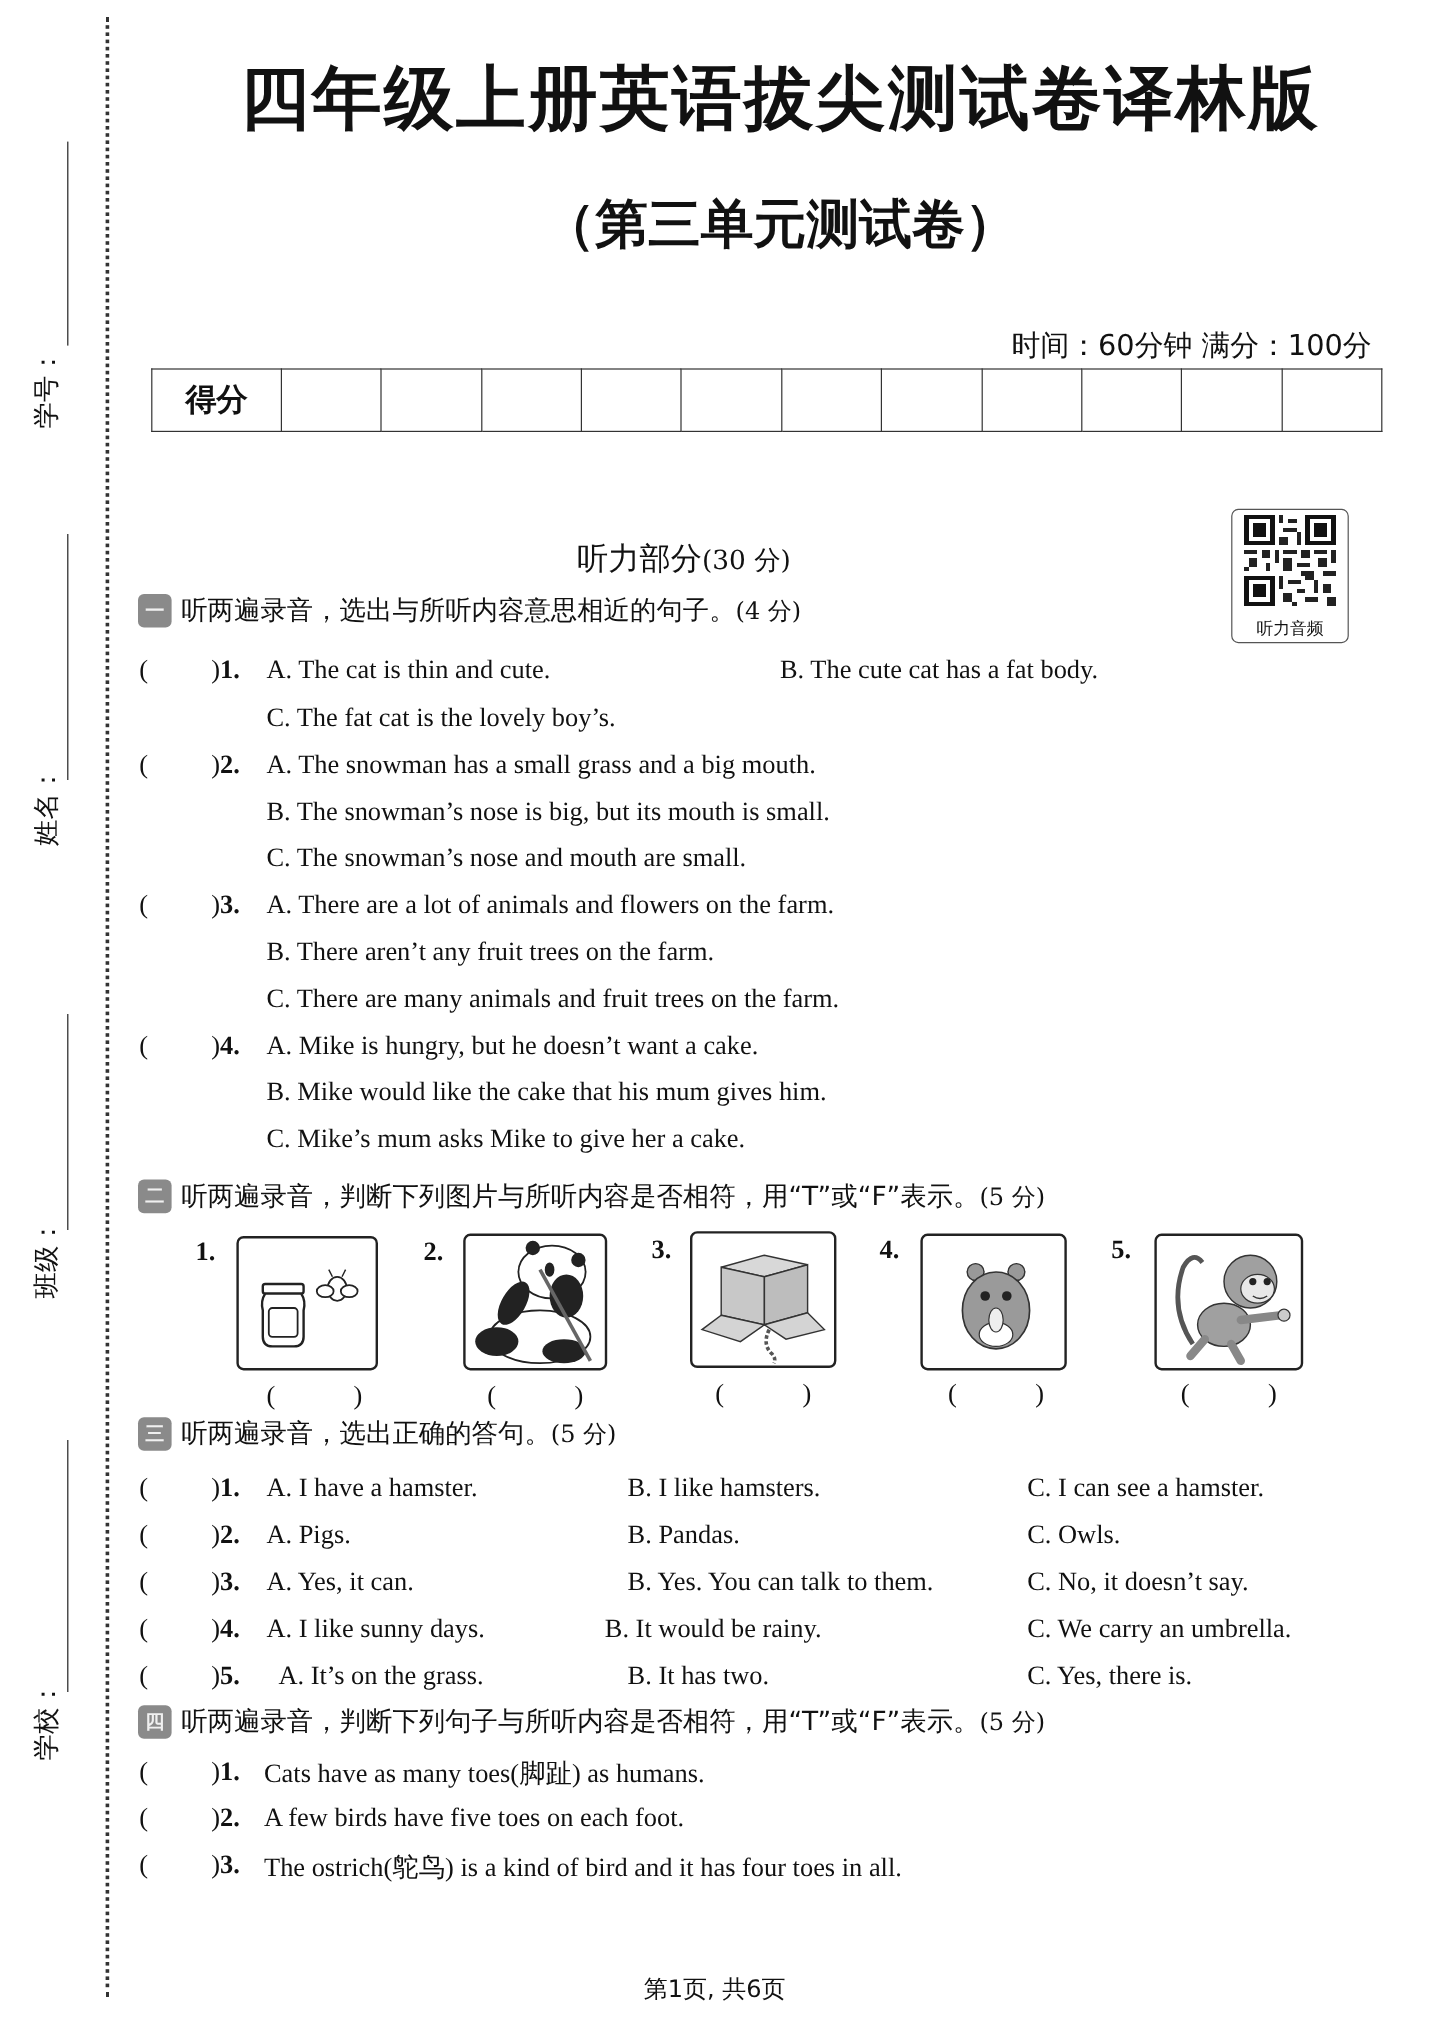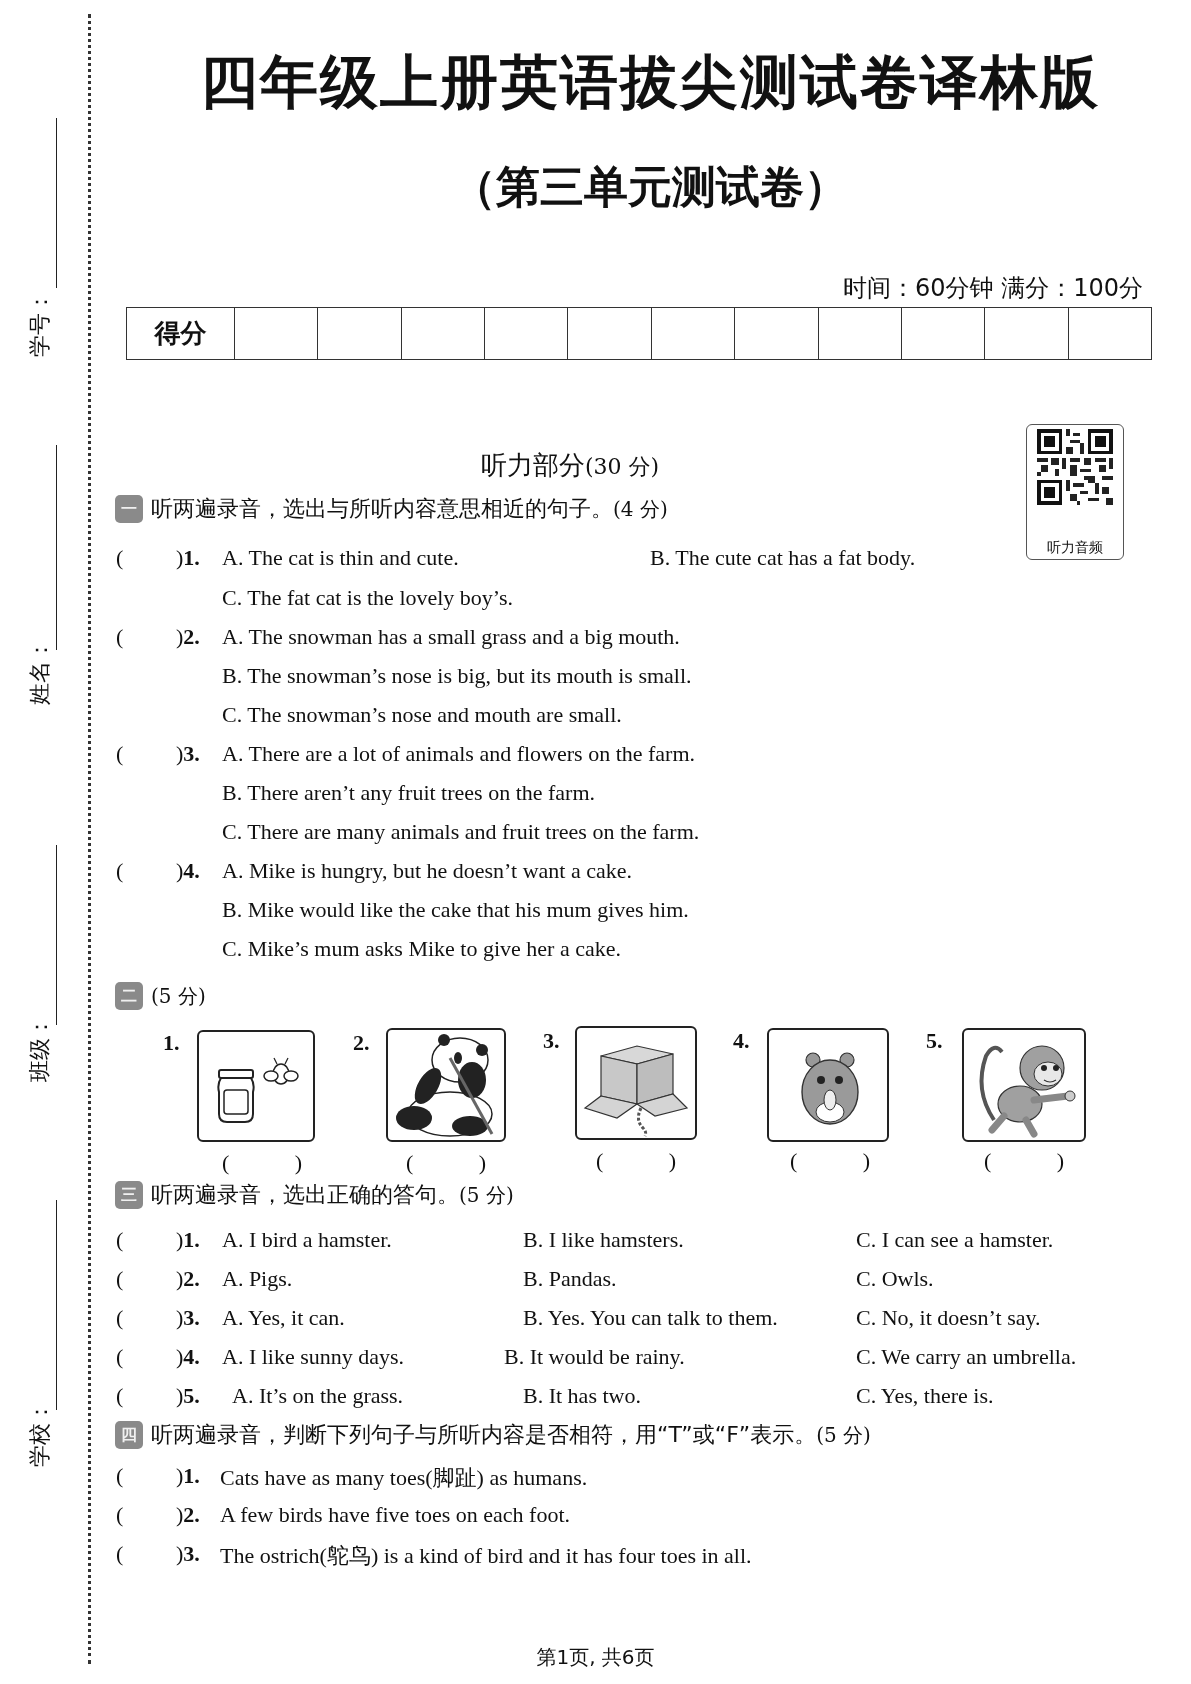--- a/index.html
+++ b/index.html
@@ -18,21 +18,21 @@
   .time-info { position: absolute; right: 48px; top: 272px; font-family: "DejaVu Sans", sans-serif; font-size: 24px; }
 
   
   table.score { position: absolute; left: 126px; top: 307px; width: 1026px; border-collapse: collapse; }
   table.score td { border: 1.5px solid #333; height: 52px; text-align: center; font-family: "DejaVu Serif", serif; font-size: 26px; font-weight: bold; }
   table.score td.first { width: 108px; }
 
   
   .listening { position: absolute; left: 120px; width: 900px; top: 448px; text-align: center; font-family: "DejaVu Sans", sans-serif; font-size: 26px; }
   .listening .pts { font-family: "DejaVu Serif", serif; font-size: 22px; }
-  .qr { position: absolute; left: 1026px; top: 424px; width: 98px; height: 136px; border: 1.5px solid #555; border-radius: 6px; background: #fff; }
+  .qr { position: absolute; left: 1026px; top: 424px; width: 98px; height: 112px; border: 1.5px solid #555; border-radius: 6px; background: #fff; }
   .qr-code { position: absolute; left: 6px; top: 4px; width: 84px; height: 76px; }
   .qr-label { position: absolute; left: 0; bottom: 2px; width: 100%; text-align: center; font-size: 14px; font-family: "DejaVu Serif", serif; }
 
   
   .sec { position: absolute; left: 115px; font-family: "DejaVu Sans", sans-serif; font-size: 22px; display: flex; align-items: center; }
   .sec-badge { width: 28px; height: 28px; background: #8a8a8a; color: #f0f0f0; border-radius: 5px; display: inline-flex; align-items: center; justify-content: center; font-size: 16px; margin-right: 8px; font-weight: bold; }
   .sec .pts { font-family: "DejaVu Serif", serif; font-size: 20px; }
 
   
   .row { position: absolute; font-family: "Liberation Serif", "DejaVu Serif", serif; font-size: 22px; white-space: nowrap; }
@@ -168,20 +168,21 @@
 <div class="row" style="top:858px;left:0;width:1191px;">
   <span class="paren-l"><span>(</span></span>
   <span class="opt" style="left:176px;"><span>)</span><span class="qnum">4.</span></span>
   <span class="opt" style="left:222px;">A.  Mike is hungry, but he doesn’t want a cake.</span>
 </div>
 <div class="row" style="top:897px;left:222px;">B.  Mike would like the cake that his mum gives him.</div>
 <div class="row" style="top:936px;left:222px;">C.  Mike’s mum asks Mike to give her a cake.</div>
 
 <div class="sec" style="top:982px;">
   <span class="sec-badge">二</span>
+  <span>听两遍录音，判断下列图片与所听内容是否相符，用“T”或“F”表示。</span>
     <span class="pts">(5 分)</span>
 </div>
 
 <div class="pic-num" style="left:163px;top:1030px;">1.</div>
 <div class="pic-box" style="left:197px;top:1030px;width:118px;height:112px;">
   <svg width="118" height="112" viewBox="0 0 118 112">
     <rect x="20" y="38" width="34" height="8" rx="2" fill="#fff" stroke="#222" stroke-width="2"></rect>
     <path d="M22 46 Q18 52 20 60 L20 82 Q20 90 28 90 L46 90 Q54 90 54 82 L54 60 Q56 52 52 46 Z" fill="#fff" stroke="#222" stroke-width="2"></path>
     <rect x="25" y="58" width="24" height="24" rx="3" fill="none" stroke="#222" stroke-width="1.5"></rect>
     <ellipse cx="82" cy="42" rx="8" ry="10" fill="#fff" stroke="#222" stroke-width="1.5"></ellipse>
@@ -271,21 +272,21 @@
 
 <div class="sec" style="top:1180px;">
   <span class="sec-badge">三</span>
   <span>听两遍录音，选出正确的答句。</span>
     <span class="pts">(5 分)</span>
 </div>
 
 <div class="row" style="top:1227px;left:0;width:1191px;">
   <span class="paren-l"><span>(</span></span>
   <span class="opt" style="left:176px;"><span>)</span><span class="qnum">1.</span></span>
-  <span class="opt" style="left:222px;">A.  I bird a hamster.</span>
+  <span class="opt" style="left:222px;">A.  I have a hamster.</span>
   <span class="opt" style="left:523px;">B.  I like hamsters.</span>
   <span class="opt" style="left:856px;">C.  I can see a hamster.</span>
 </div>
 <div class="row" style="top:1266px;left:0;width:1191px;">
   <span class="paren-l"><span>(</span></span>
   <span class="opt" style="left:176px;"><span>)</span><span class="qnum">2.</span></span>
   <span class="opt" style="left:222px;">A.  Pigs.</span>
   <span class="opt" style="left:523px;">B.  Pandas.</span>
   <span class="opt" style="left:856px;">C.  Owls.</span>
 </div>

